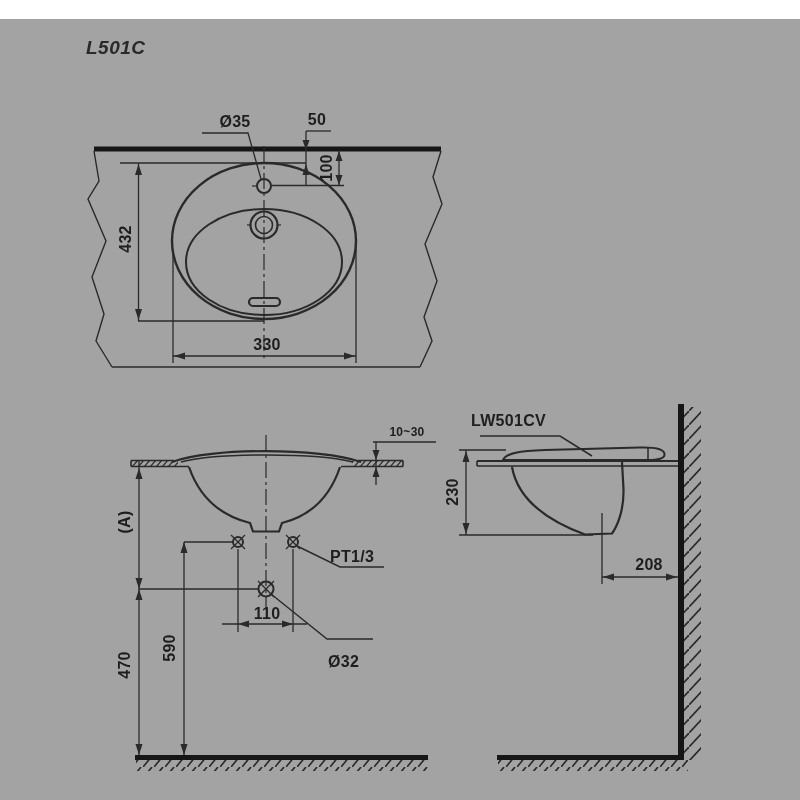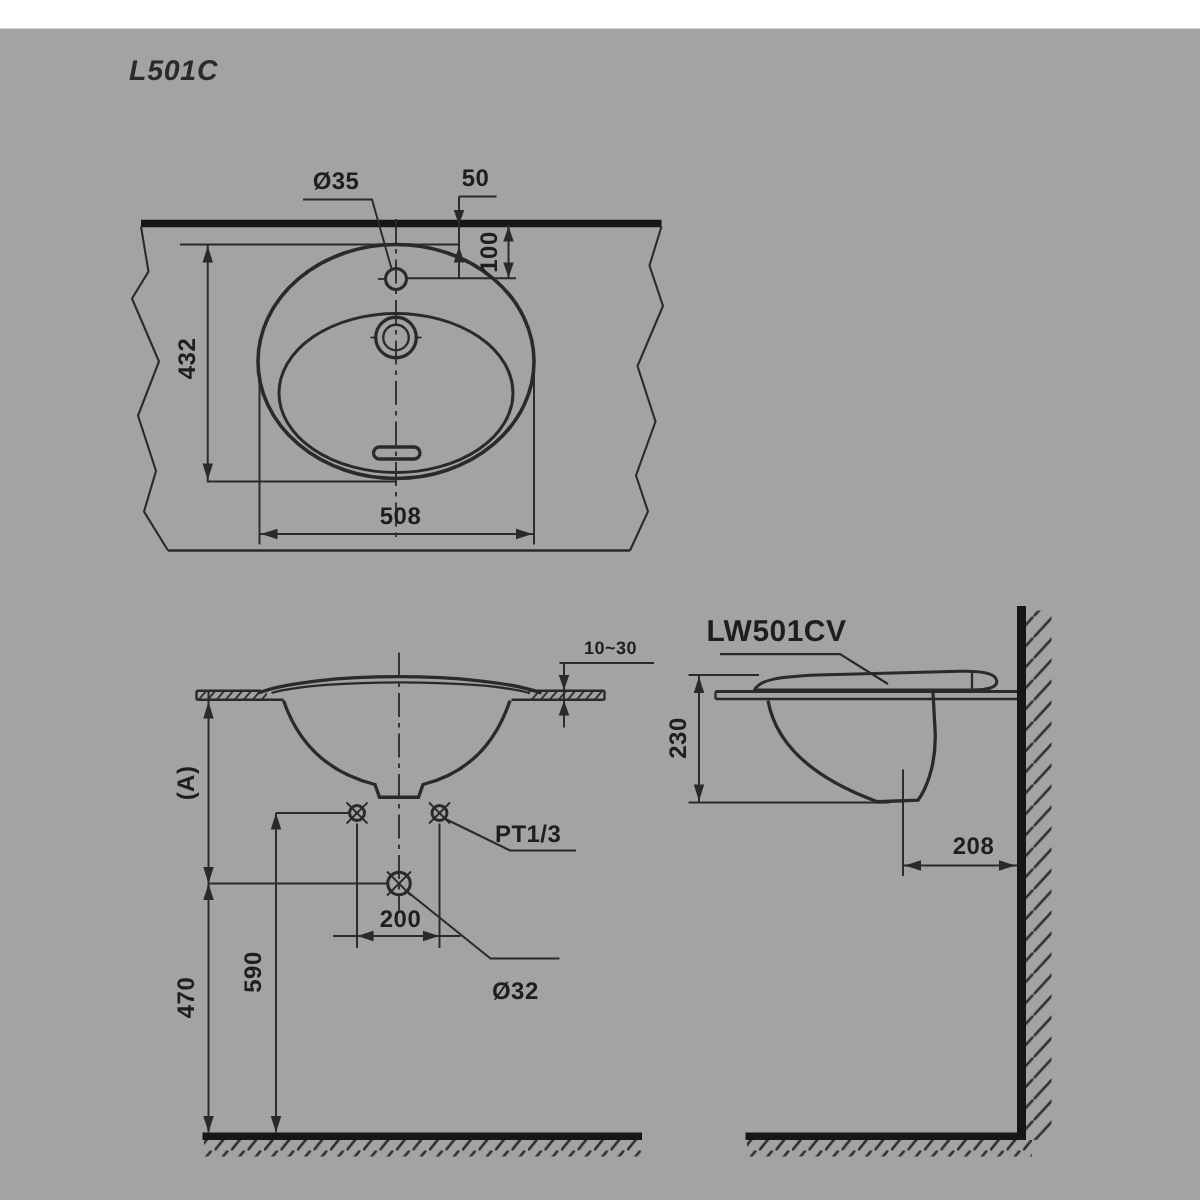--- a/index.html
+++ b/index.html
@@ -15,21 +15,21 @@
     color:#1e1e1e;
     text-align:center;
     letter-spacing:.3px;
     white-space:nowrap;
     line-height:18px;
   }
   .rot{transform:rotate(-90deg);transform-origin:center center;}
   .left{text-align:left;}
   .title{font:italic bold 19px "Liberation Sans", sans-serif;color:#2a2a2a;letter-spacing:.5px;}
   .small{font-size:12px;}
-  .big{font-size:20px;}
+  .big{font-size:16px;}
 </style>
 </head>
 <body>
 
 <div class="canvas">
 
   <svg width="800" height="800" viewBox="0 0 800 800">
     <defs>
       <pattern id="hatchCounter" width="6" height="7" patternUnits="userSpaceOnUse">
         <line x1="0" y1="7" x2="6" y2="0" stroke="#2a2a2a" stroke-width="1.2"></line>
@@ -191,30 +191,30 @@
         <polygon points="677,558 666,554.5 666,561.5" fill="#2a2a2a" stroke="none"></polygon>
       </g>
 
       <line x1="497" y1="738.5" x2="684" y2="738.5" stroke="#161616" stroke-width="5"></line>
       <rect x="498" y="741" width="190" height="11" fill="url(#hatchFloor)" stroke="none"></rect>
     </g>
   </svg>
 
   <div class="lbl title left" style="left:86px;top:18px;">L501C</div>
 
-  <div class="lbl" style="left:199px;top:94px;width:50px;">Ø35</div>
+  <div class="lbl" style="left:210px;top:94px;width:50px;">Ø35</div>
   <div class="lbl" style="left:302px;top:92px;width:30px;">50</div>
   <div class="lbl rot" style="left:302px;top:140px;width:50px;">100</div>
   <div class="lbl rot" style="left:101px;top:211px;width:50px;">432</div>
-  <div class="lbl" style="left:242px;top:317px;width:50px;">508</div>
+  <div class="lbl" style="left:242px;top:317px;width:50px;">330</div>
 
   <div class="lbl small" style="left:376px;top:404px;width:62px;">10~30</div>
   <div class="lbl rot" style="left:100px;top:494px;width:50px;">(A)</div>
   <div class="lbl left" style="left:330px;top:529px;width:58px;">PT1/3</div>
-  <div class="lbl" style="left:242px;top:586px;width:50px;">200</div>
+  <div class="lbl" style="left:242px;top:586px;width:50px;">110</div>
   <div class="lbl left" style="left:328px;top:634px;width:48px;">Ø32</div>
   <div class="lbl rot" style="left:145px;top:620px;width:50px;">590</div>
   <div class="lbl rot" style="left:100px;top:637px;width:50px;">470</div>
 
   <div class="lbl big left" style="left:471px;top:393px;">LW501CV</div>
   <div class="lbl rot" style="left:428px;top:464px;width:50px;">230</div>
   <div class="lbl" style="left:624px;top:537px;width:50px;">208</div>
 
 </div>
 

